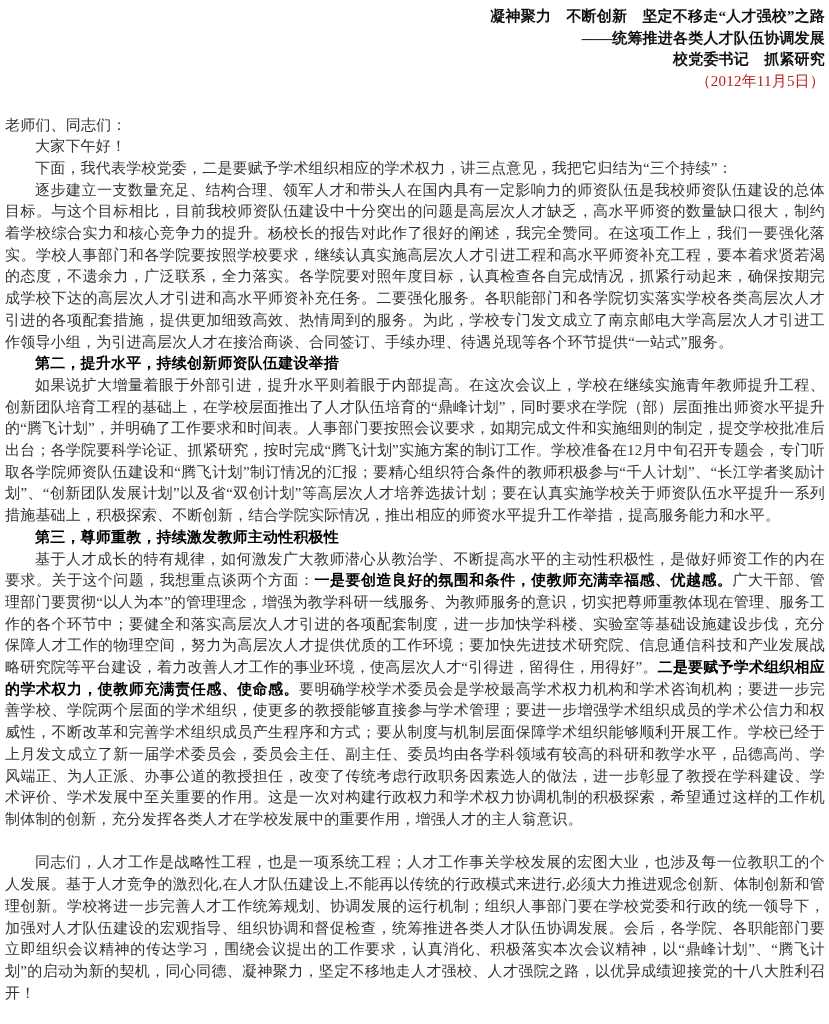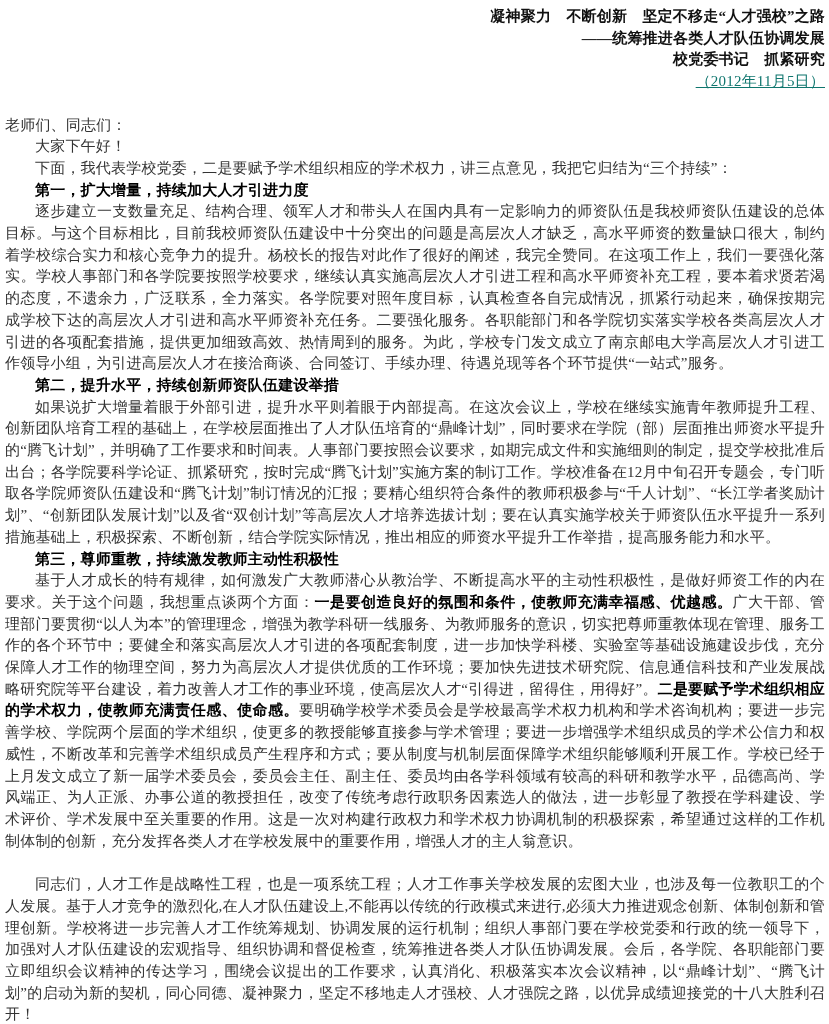--- a/index.html
+++ b/index.html
@@ -21,22 +21,21 @@
   }
   .doc-header {
     text-align: right;
   }
   .doc-header .hline {
     font-weight: bold;
     color: #111111;
   }
   .doc-header .date-line {
     font-weight: normal;
-    color: #0f766e;
-    text-decoration: underline;
+    color: #b91c1c;
   }
   .header-gap {
     height: 21.7px;
   }
   .para {
     margin: 0;
     text-align: justify;
     text-justify: inter-ideograph;
     word-break: break-all;
   }
@@ -67,21 +66,20 @@
     <div class="hline">凝神聚力　不断创新　坚定不移走“人才强校”之路</div>
     <div class="hline">——统筹推进各类人才队伍协调发展</div>
     <div class="hline">校党委书记　抓紧研究</div>
     <div class="date-line">（2012年11月5日）</div>
   </div>
   <div class="header-gap"></div>
   <div id="doc-body">
       <p class="para salutation"><span class="seg">老师们、同志们：</span></p>
       <p class="para indent"><span class="seg">大家下午好！</span></p>
       <p class="para indent"><span class="seg">下面，我代表学校党委，二是要赋予学术组织相应的学术权力，讲三点意见，我把它归结为“三个持续”：</span></p>
-      <p class="para heading"><span class="seg bold">第一，扩大增量，持续加大人才引进力度</span></p>
       <p class="para indent"><span class="seg">逐步建立一支数量充足、结构合理、领军人才和带头人在国内具有一定影响力的师资队伍是我校师资队伍建设的总体目标。与这个目标相比，目前我校师资队伍建设中十分突出的问题是高层次人才缺乏，高水平师资的数量缺口很大，制约着学校综合实力和核心竞争力的提升。杨校长的报告对此作了很好的阐述，我完全赞同。在这项工作上，我们一要强化落实。学校人事部门和各学院要按照学校要求，继续认真实施高层次人才引进工程和高水平师资补充工程，要本着求贤若渴的态度，不遗余力，广泛联系，全力落实。各学院要对照年度目标，认真检查各自完成情况，抓紧行动起来，确保按期完成学校下达的高层次人才引进和高水平师资补充任务。二要强化服务。各职能部门和各学院切实落实学校各类高层次人才引进的各项配套措施，提供更加细致高效、热情周到的服务。为此，学校专门发文成立了南京邮电大学高层次人才引进工作领导小组，为引进高层次人才在接洽商谈、合同签订、手续办理、待遇兑现等各个环节提供“一站式”服务。</span></p>
       <p class="para heading"><span class="seg bold">第二，提升水平，持续创新师资队伍建设举措</span></p>
       <p class="para indent"><span class="seg">如果说扩大增量着眼于外部引进，提升水平则着眼于内部提高。在这次会议上，学校在继续实施青年教师提升工程、创新团队培育工程的基础上，在学校层面推出了人才队伍培育的“鼎峰计划”，同时要求在学院（部）层面推出师资水平提升的“腾飞计划”，并明确了工作要求和时间表。人事部门要按照会议要求，如期完成文件和实施细则的制定，提交学校批准后出台；各学院要科学论证、抓紧研究，按时完成“腾飞计划”实施方案的制订工作。学校准备在12月中旬召开专题会，专门听取各学院师资队伍建设和“腾飞计划”制订情况的汇报；要精心组织符合条件的教师积极参与“千人计划”、“长江学者奖励计划”、“创新团队发展计划”以及省“双创计划”等高层次人才培养选拔计划；要在认真实施学校关于师资队伍水平提升一系列措施基础上，积极探索、不断创新，结合学院实际情况，推出相应的师资水平提升工作举措，提高服务能力和水平。</span></p>
       <p class="para heading"><span class="seg bold">第三，尊师重教，持续激发教师主动性积极性</span></p>
       <p class="para indent"><span class="seg">基于人才成长的特有规律，如何激发广大教师潜心从教治学、不断提高水平的主动性积极性，是做好师资工作的内在要求。关于这个问题，我想重点谈两个方面：</span><span class="seg bold">一是要创造良好的氛围和条件，使教师充满幸福感、优越感。</span><span class="seg">广大干部、管理部门要贯彻“以人为本”的管理理念，增强为教学科研一线服务、为教师服务的意识，切实把尊师重教体现在管理、服务工作的各个环节中；要健全和落实高层次人才引进的各项配套制度，进一步加快学科楼、实验室等基础设施建设步伐，充分保障人才工作的物理空间，努力为高层次人才提供优质的工作环境；要加快先进技术研究院、信息通信科技和产业发展战略研究院等平台建设，着力改善人才工作的事业环境，使高层次人才“引得进，留得住，用得好”。</span><span class="seg bold">二是要赋予学术组织相应的学术权力，使教师充满责任感、使命感。</span><span class="seg">要明确学校学术委员会是学校最高学术权力机构和学术咨询机构；要进一步完善学校、学院两个层面的学术组织，使更多的教授能够直接参与学术管理；要进一步增强学术组织成员的学术公信力和权威性，不断改革和完善学术组织成员产生程序和方式；要从制度与机制层面保障学术组织能够顺利开展工作。学校已经于上月发文成立了新一届学术委员会，委员会主任、副主任、委员均由各学科领域有较高的科研和教学水平，品德高尚、学风端正、为人正派、办事公道的教授担任，改变了传统考虑行政职务因素选人的做法，进一步彰显了教授在学科建设、学术评价、学术发展中至关重要的作用。这是一次对构建行政权力和学术权力协调机制的积极探索，希望通过这样的工作机制体制的创新，充分发挥各类人才在学校发展中的重要作用，增强人才的主人翁意识。</span></p>
       <p class="para blank"></p>
       <p class="para indent"><span class="seg">同志们，人才工作是战略性工程，也是一项系统工程；人才工作事关学校发展的宏图大业，也涉及每一位教职工的个人发展。基于人才竞争的激烈化,在人才队伍建设上,不能再以传统的行政模式来进行,必须大力推进观念创新、体制创新和管理创新。学校将进一步完善人才工作统筹规划、协调发展的运行机制；组织人事部门要在学校党委和行政的统一领导下，加强对人才队伍建设的宏观指导、组织协调和督促检查，统筹推进各类人才队伍协调发展。会后，各学院、各职能部门要立即组织会议精神的传达学习，围绕会议提出的工作要求，认真消化、积极落实本次会议精神，以“鼎峰计划”、“腾飞计划”的启动为新的契机，同心同德、凝神聚力，坚定不移地走人才强校、人才强院之路，以优异成绩迎接党的十八大胜利召开！</span></p>
     </div>
 </div>
 

